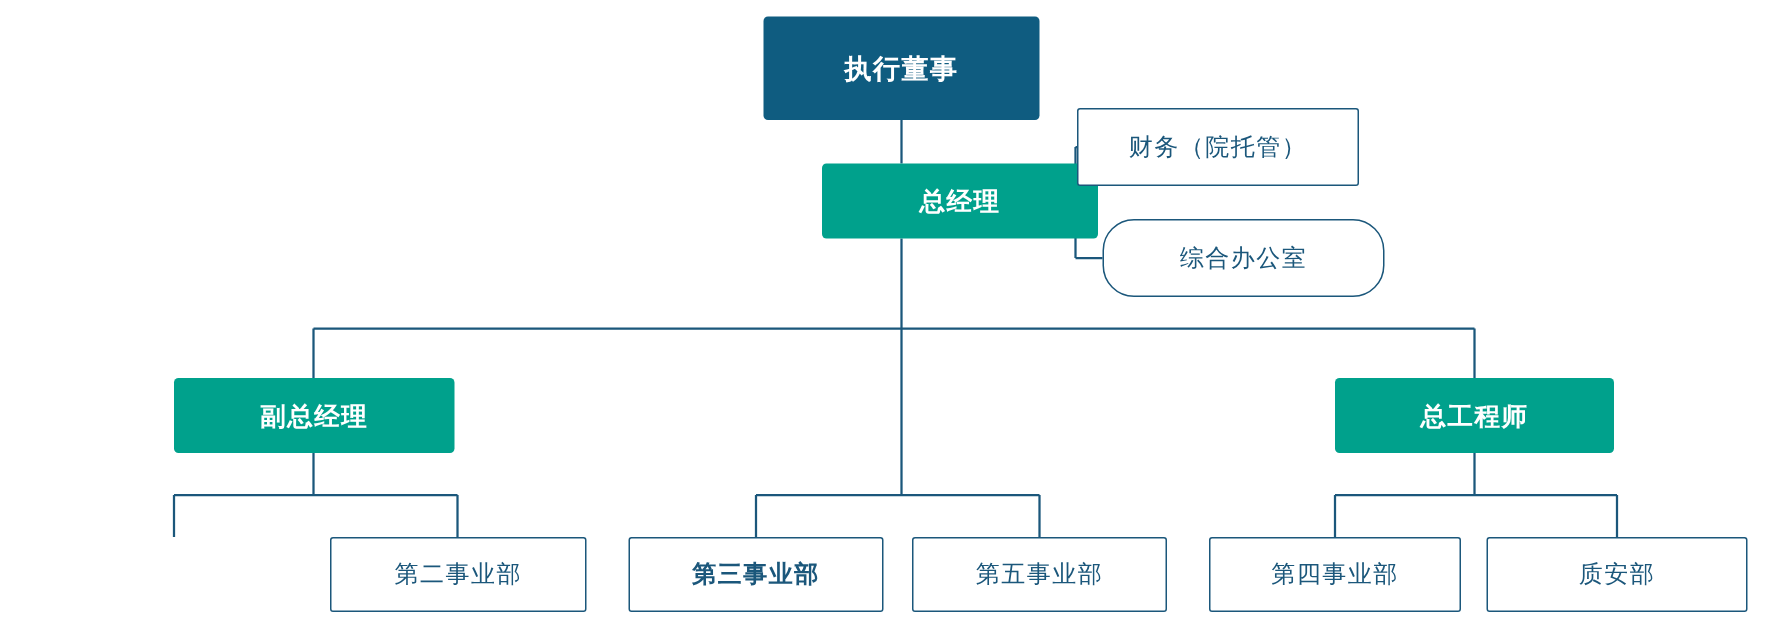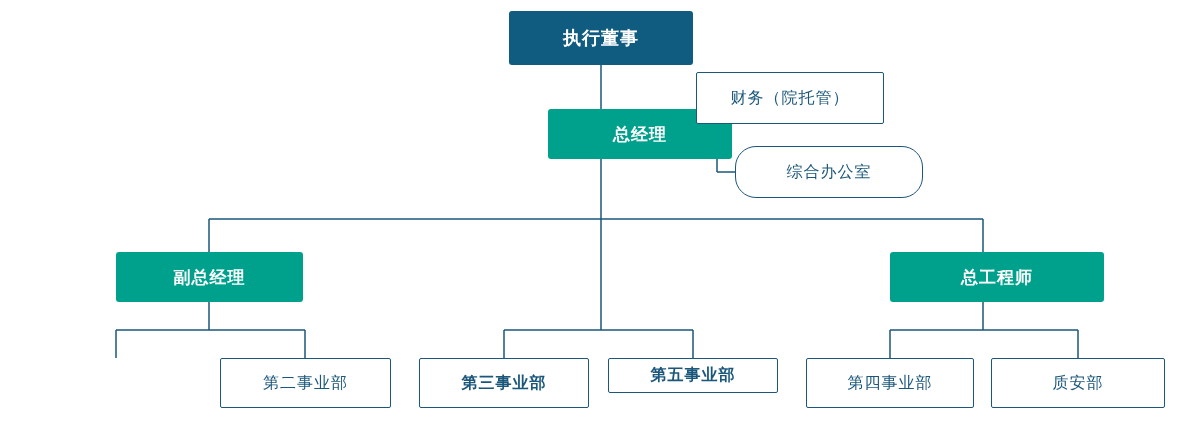--- a/index.html
+++ b/index.html
@@ -82,36 +82,36 @@
              M305 330 V358
              M504 330 H693
              M504 330 V358
              M693 330 V358
              M983 302 V330
              M890 330 H1078
              M890 330 V358
              M1078 330 V358"></path>
   </svg>
 
-  <div class="node dark" style="left:509px; top:11px; width:184px; height:54px;">执行董事</div>
+  <div class="node dark" style="left:509px; top:11px; width:184px; height:69px;">执行董事</div>
 
   <div class="node teal" style="left:509px; top:109px; width:184px; height:50px;margin-left:39px;">总经理</div>
 
-  <div class="node outline" style="left:696px; top:72px; width:188px; height:52px;">财务（院托管）</div>
+  <div class="node outline" style="left:718px; top:72px; width:188px; height:52px;">财务（院托管）</div>
 
   <div class="node outline" style="left:735px; top:146px; width:188px; height:52px;border-radius:21px;">综合办公室</div>
 
   <div class="node teal" style="left:116px; top:252px; width:187px; height:50px;">副总经理</div>
 
-  <div class="node teal" style="left:890px; top:252px; width:214px; height:50px;">总工程师</div>
+  <div class="node teal" style="left:890px; top:252px; width:186px; height:50px;">总工程师</div>
 
 
   <div class="node outline" style="left:220px; top:358px; width:171px; height:50px;">第二事业部</div>
 
   <div class="node outline" style="left:419px; top:358px; width:170px; height:50px;font-weight:bold;">第三事业部</div>
 
-  <div class="node outline" style="left:608px; top:358px; width:170px; height:35px;font-weight:bold;">第五事业部</div>
+  <div class="node outline" style="left:608px; top:358px; width:170px; height:50px;">第五事业部</div>
 
   <div class="node outline" style="left:806px; top:358px; width:168px; height:50px;">第四事业部</div>
 
   <div class="node outline" style="left:991px; top:358px; width:174px; height:50px;">质安部</div>
 
 </div>
 
 </body></html>

